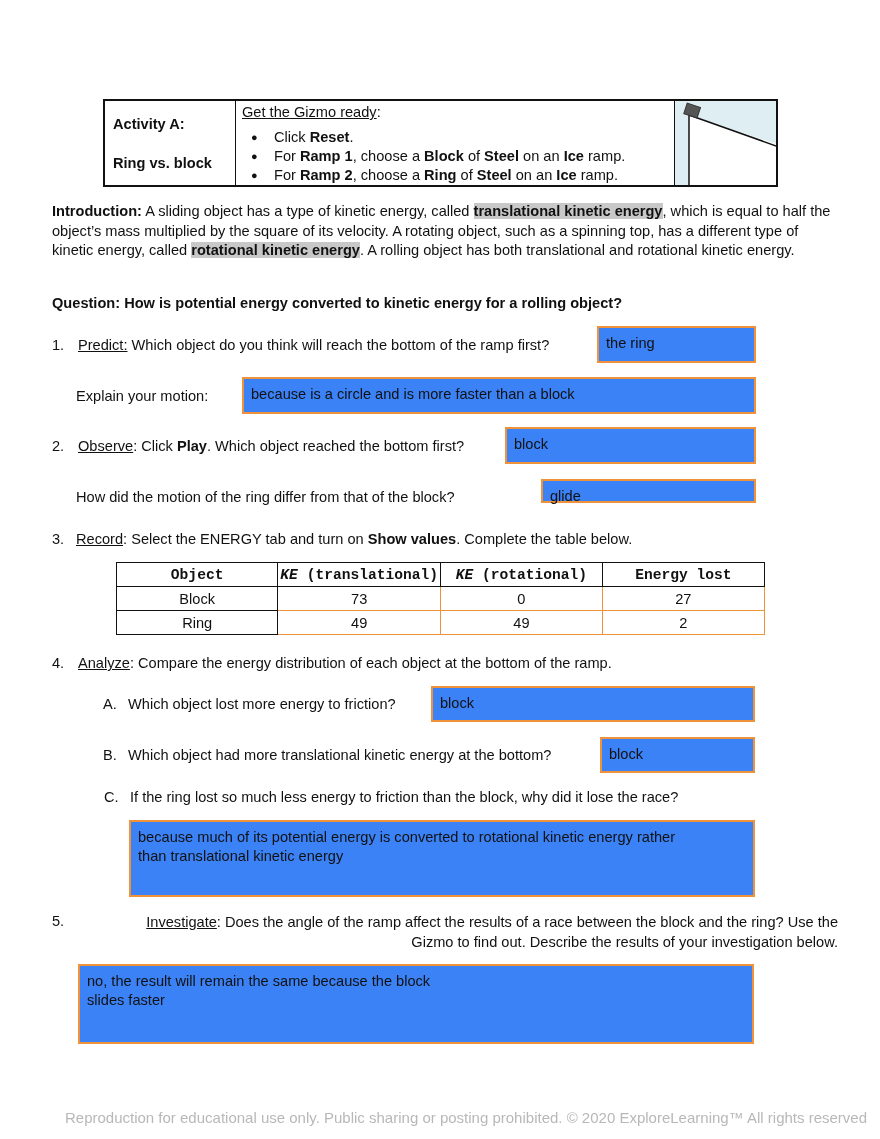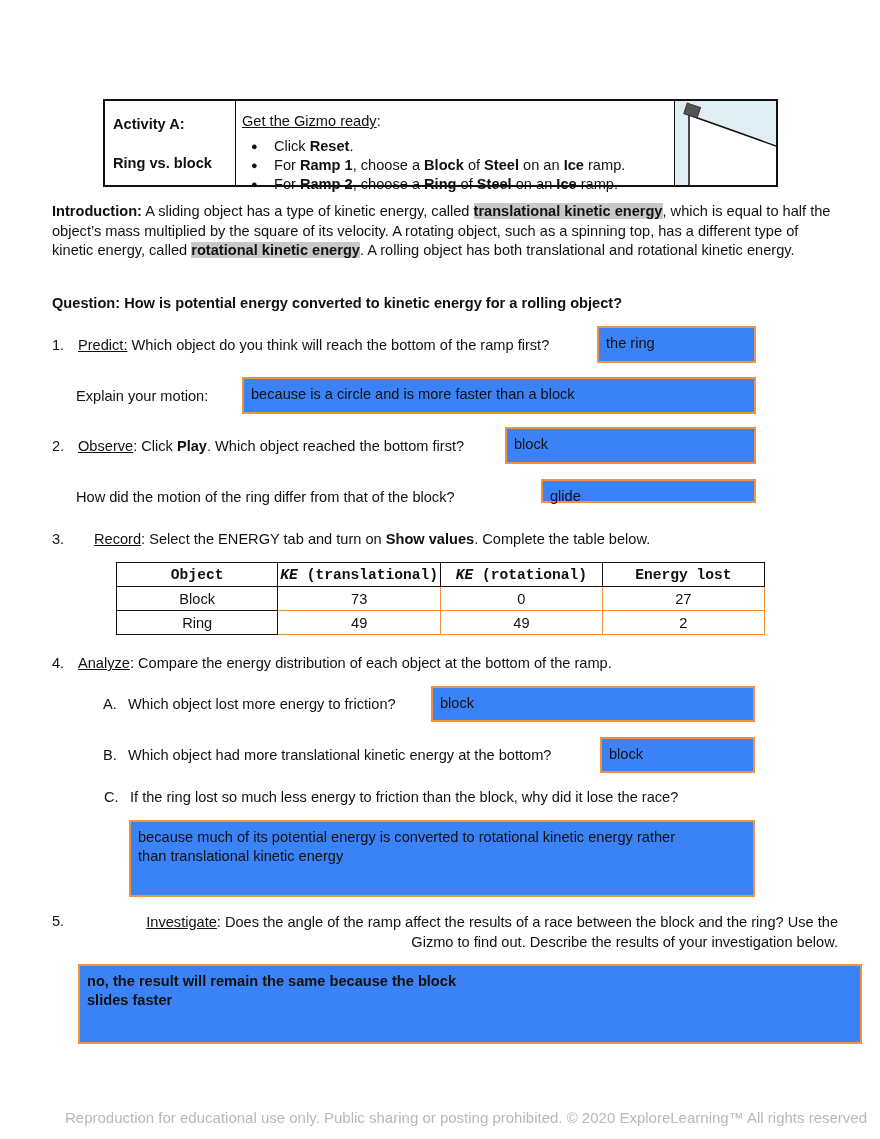--- a/index.html
+++ b/index.html
@@ -26,21 +26,21 @@
 </style>
 </head>
 <body>
 
 <div class="hdr">
   <div class="c1">
     <div class="abs" style="left:8px;top:15px;font-weight:bold;">Activity A:</div>
     <div class="abs" style="left:8px;top:54px;font-weight:bold;">Ring vs. block</div>
   </div>
   <div class="c2">
-    <div style="padding:11px 0 0 6px;line-height:19px;"><span class="u">Get the Gizmo ready</span><span>:</span></div>
+    <div style="padding:2px 0 0 6px;line-height:19px;"><span class="u">Get the Gizmo ready</span><span>:</span></div>
     <ul style="margin-top:6px;">
       <li><span>Click </span><b>Reset</b><span>.</span></li>
       <li><span>For </span><b>Ramp 1</b><span>, choose a </span><b>Block</b><span> of </span><b>Steel</b><span> on an </span><b>Ice</b><span> ramp.</span></li>
       <li><span>For </span><b>Ramp 2</b><span>, choose a </span><b>Ring</b><span> of </span><b>Steel</b><span> on an </span><b>Ice</b><span> ramp.</span></li>
     </ul>
   </div>
   <div class="c3">
     <svg width="104" height="86" viewBox="0 0 104 86">
       <polygon points="14,14 104,44 104,86 14,86" fill="#ffffff"></polygon>
       <line x1="14" y1="14" x2="14" y2="86" stroke="#111" stroke-width="1.5"></line>
@@ -62,21 +62,21 @@
 <div class="abs" style="left:76px;top:388px;">Explain your motion:</div>
 <div class="ans" style="left:242px;top:377px;width:514px;height:37px;">because is a circle and is more faster than a block</div>
 
 <div class="abs" style="left:52px;top:438px;">2.</div>
 <div class="abs" style="left:78px;top:438px;"><span class="u">Observe</span><span>: Click </span><b>Play</b><span>. Which object reached the bottom first?</span></div>
 <div class="ans" style="left:505px;top:427px;width:251px;height:37px;">block</div>
 <div class="abs" style="left:76px;top:489px;">How did the motion of the ring differ from that of the block?</div>
 <div class="ans" style="left:541px;top:479px;width:215px;height:24px;">glide</div>
 
 <div class="abs" style="left:52px;top:531px;">3.</div>
-<div class="abs" style="left:94px;top:531px;text-align:center;"><span class="u">Record</span><span>: Select the ENERGY tab and turn on </span><b>Show values</b><span>. Complete the table below.</span></div>
+<div class="abs" style="left:76px;top:531px;text-align:center;"><span class="u">Record</span><span>: Select the ENERGY tab and turn on </span><b>Show values</b><span>. Complete the table below.</span></div>
 
 <table class="en">
   <tbody>
       <tr>
     <th style="width:161px;">Object</th>
     <th style="width:162px;"><i>KE</i><span> (translational)</span></th>
     <th style="width:161px;"><i>KE</i><span> (rotational)</span></th>
     <th style="width:162px;">Energy lost</th>
   </tr>
   <tr>
@@ -110,18 +110,18 @@
 <div class="ans" style="left:129px;top:820px;width:626px;height:77px;">
   <div>because much of its potential energy is converted to rotational kinetic energy rather</div>
   <div>than translational kinetic energy</div>
 </div>
 
 <div class="abs" style="left:52px;top:913px;">5.</div>
 <div class="abs" style="left:78px;top:913px;line-height:19.5px;width:760px;text-align:right;">
   <div><span class="u">Investigate</span><span>: Does the angle of the ramp affect the results of a race between the block and the ring? Use the</span></div>
   <div>Gizmo to find out. Describe the results of your investigation below.</div>
 </div>
-<div class="ans" style="left:78px;top:964px;width:784px;height:80px;font-weight:bold;">
+<div class="ans" style="left:78px;top:964px;width:676px;height:80px;">
   <div>no, the result will remain the same because the block</div>
   <div>slides faster</div>
 </div>
 
 <div class="footer">Reproduction for educational use only. Public sharing or posting prohibited. © 2020 ExploreLearning™ All rights reserved</div>
 
 </body></html>

